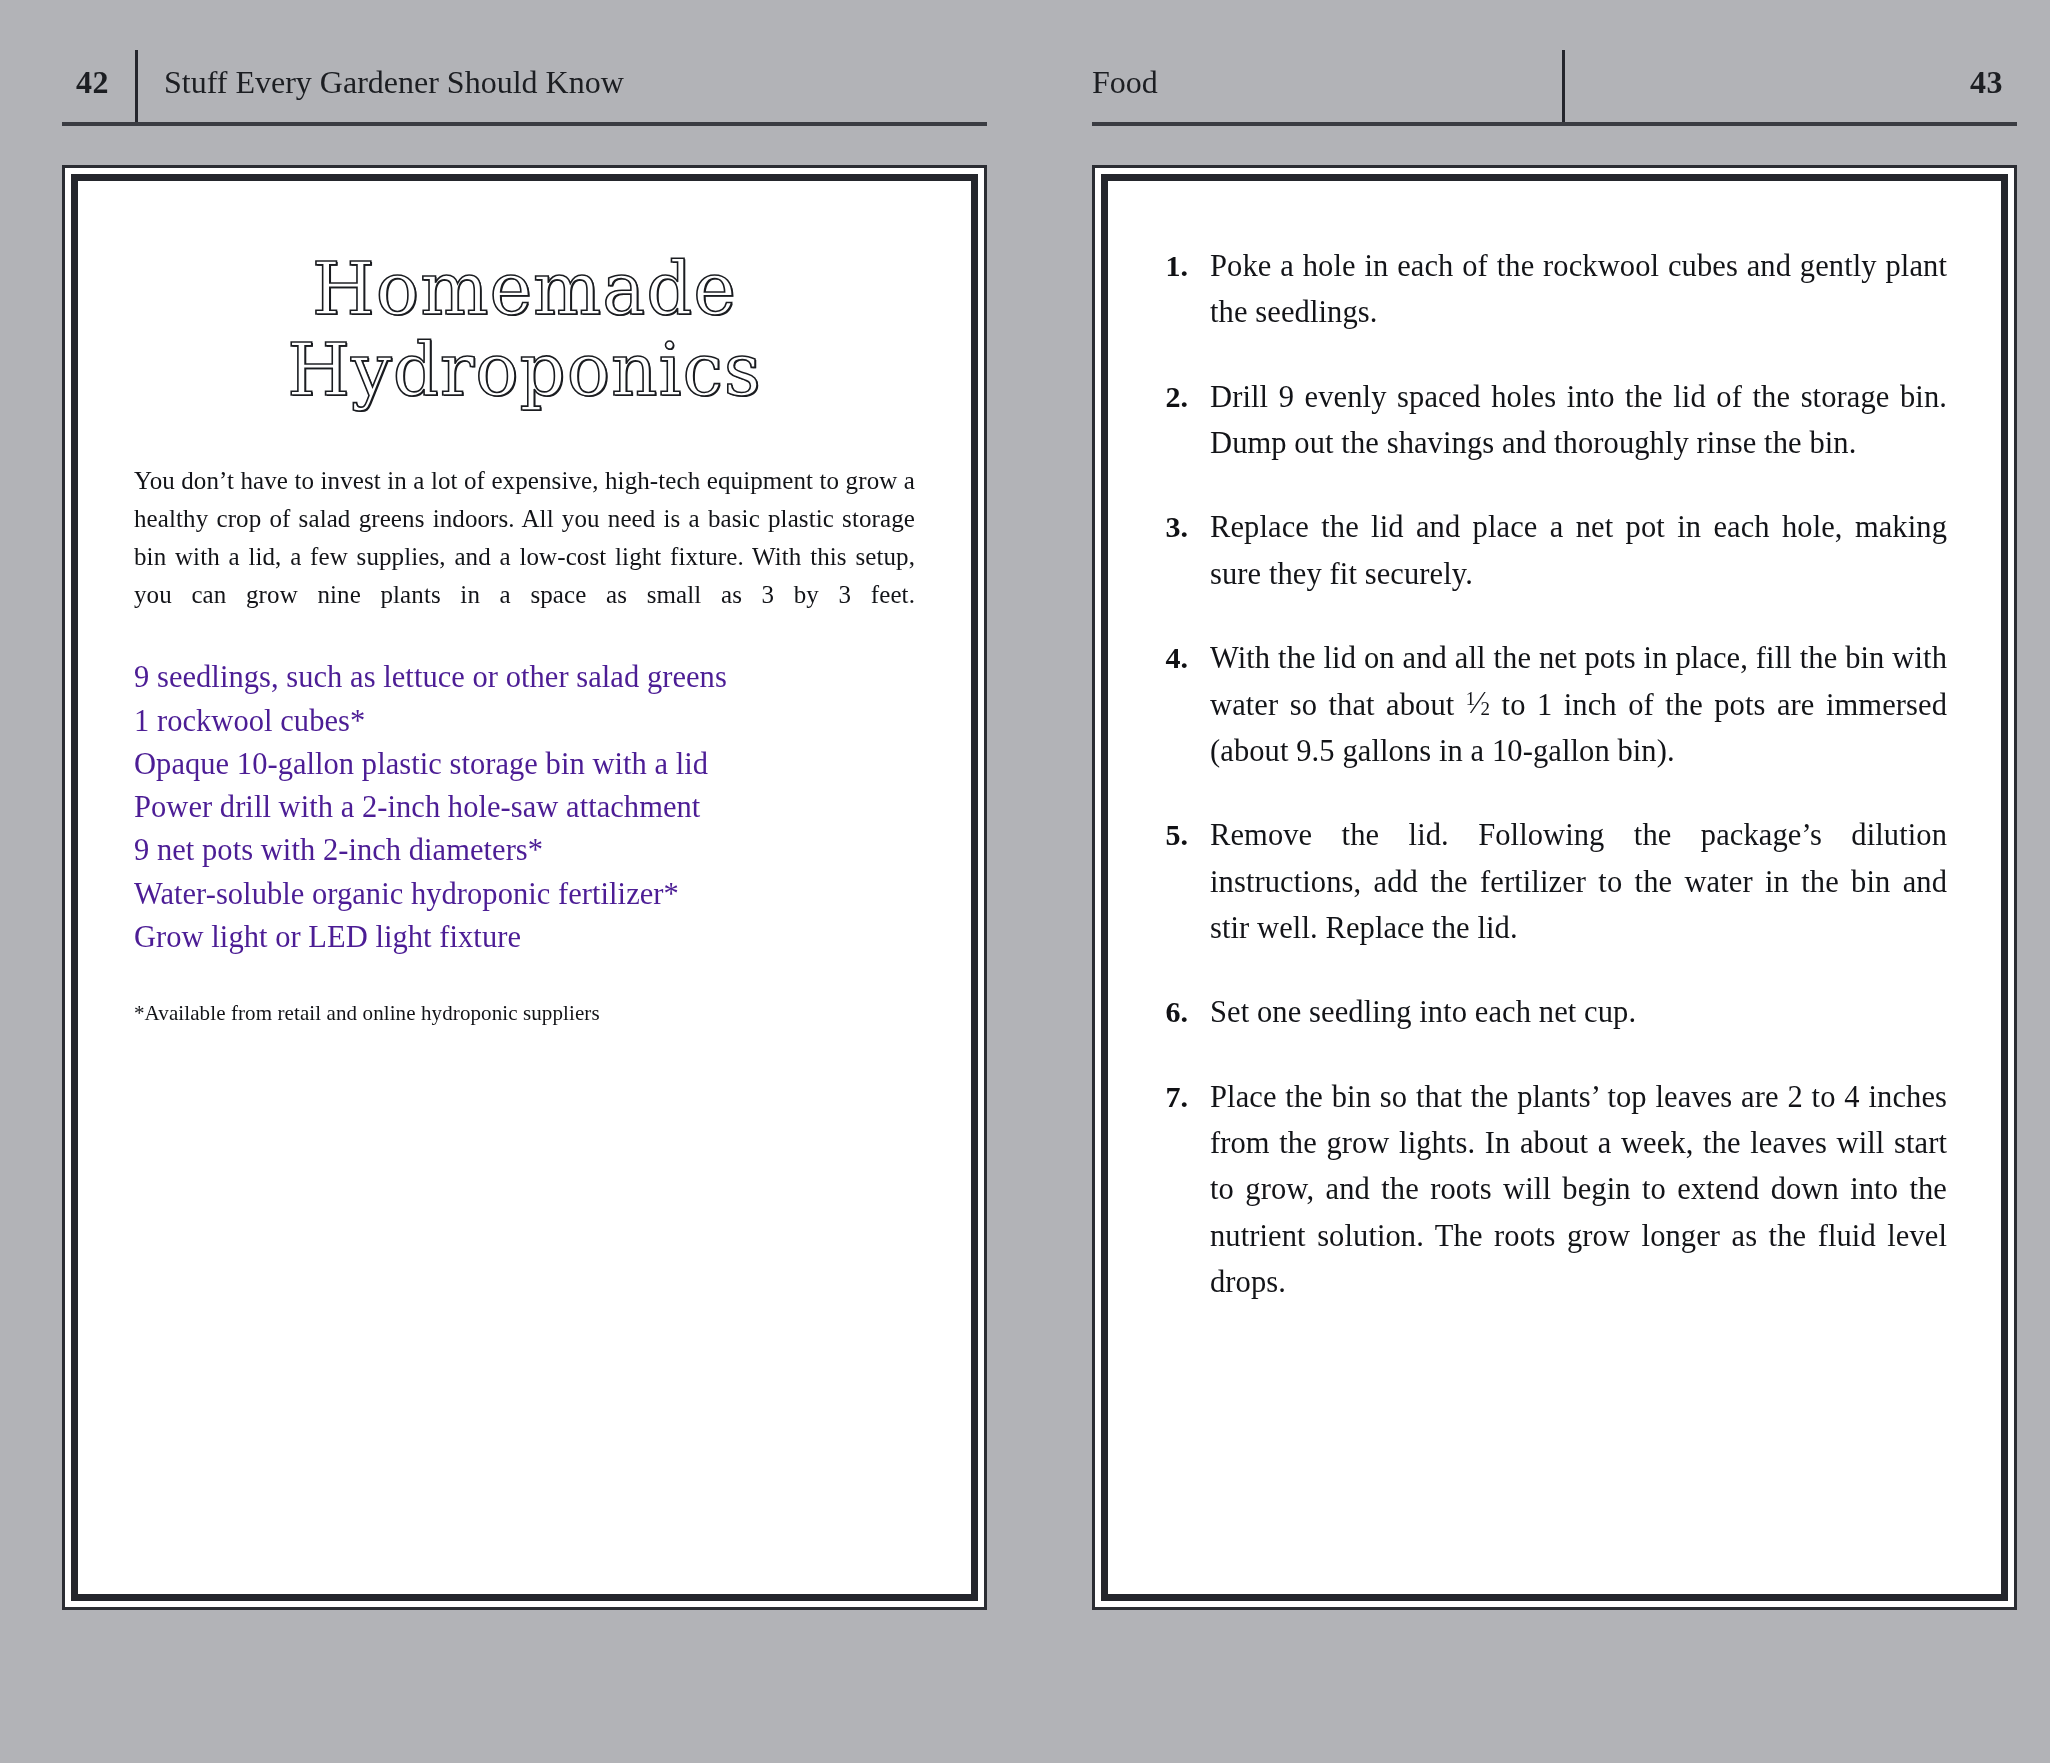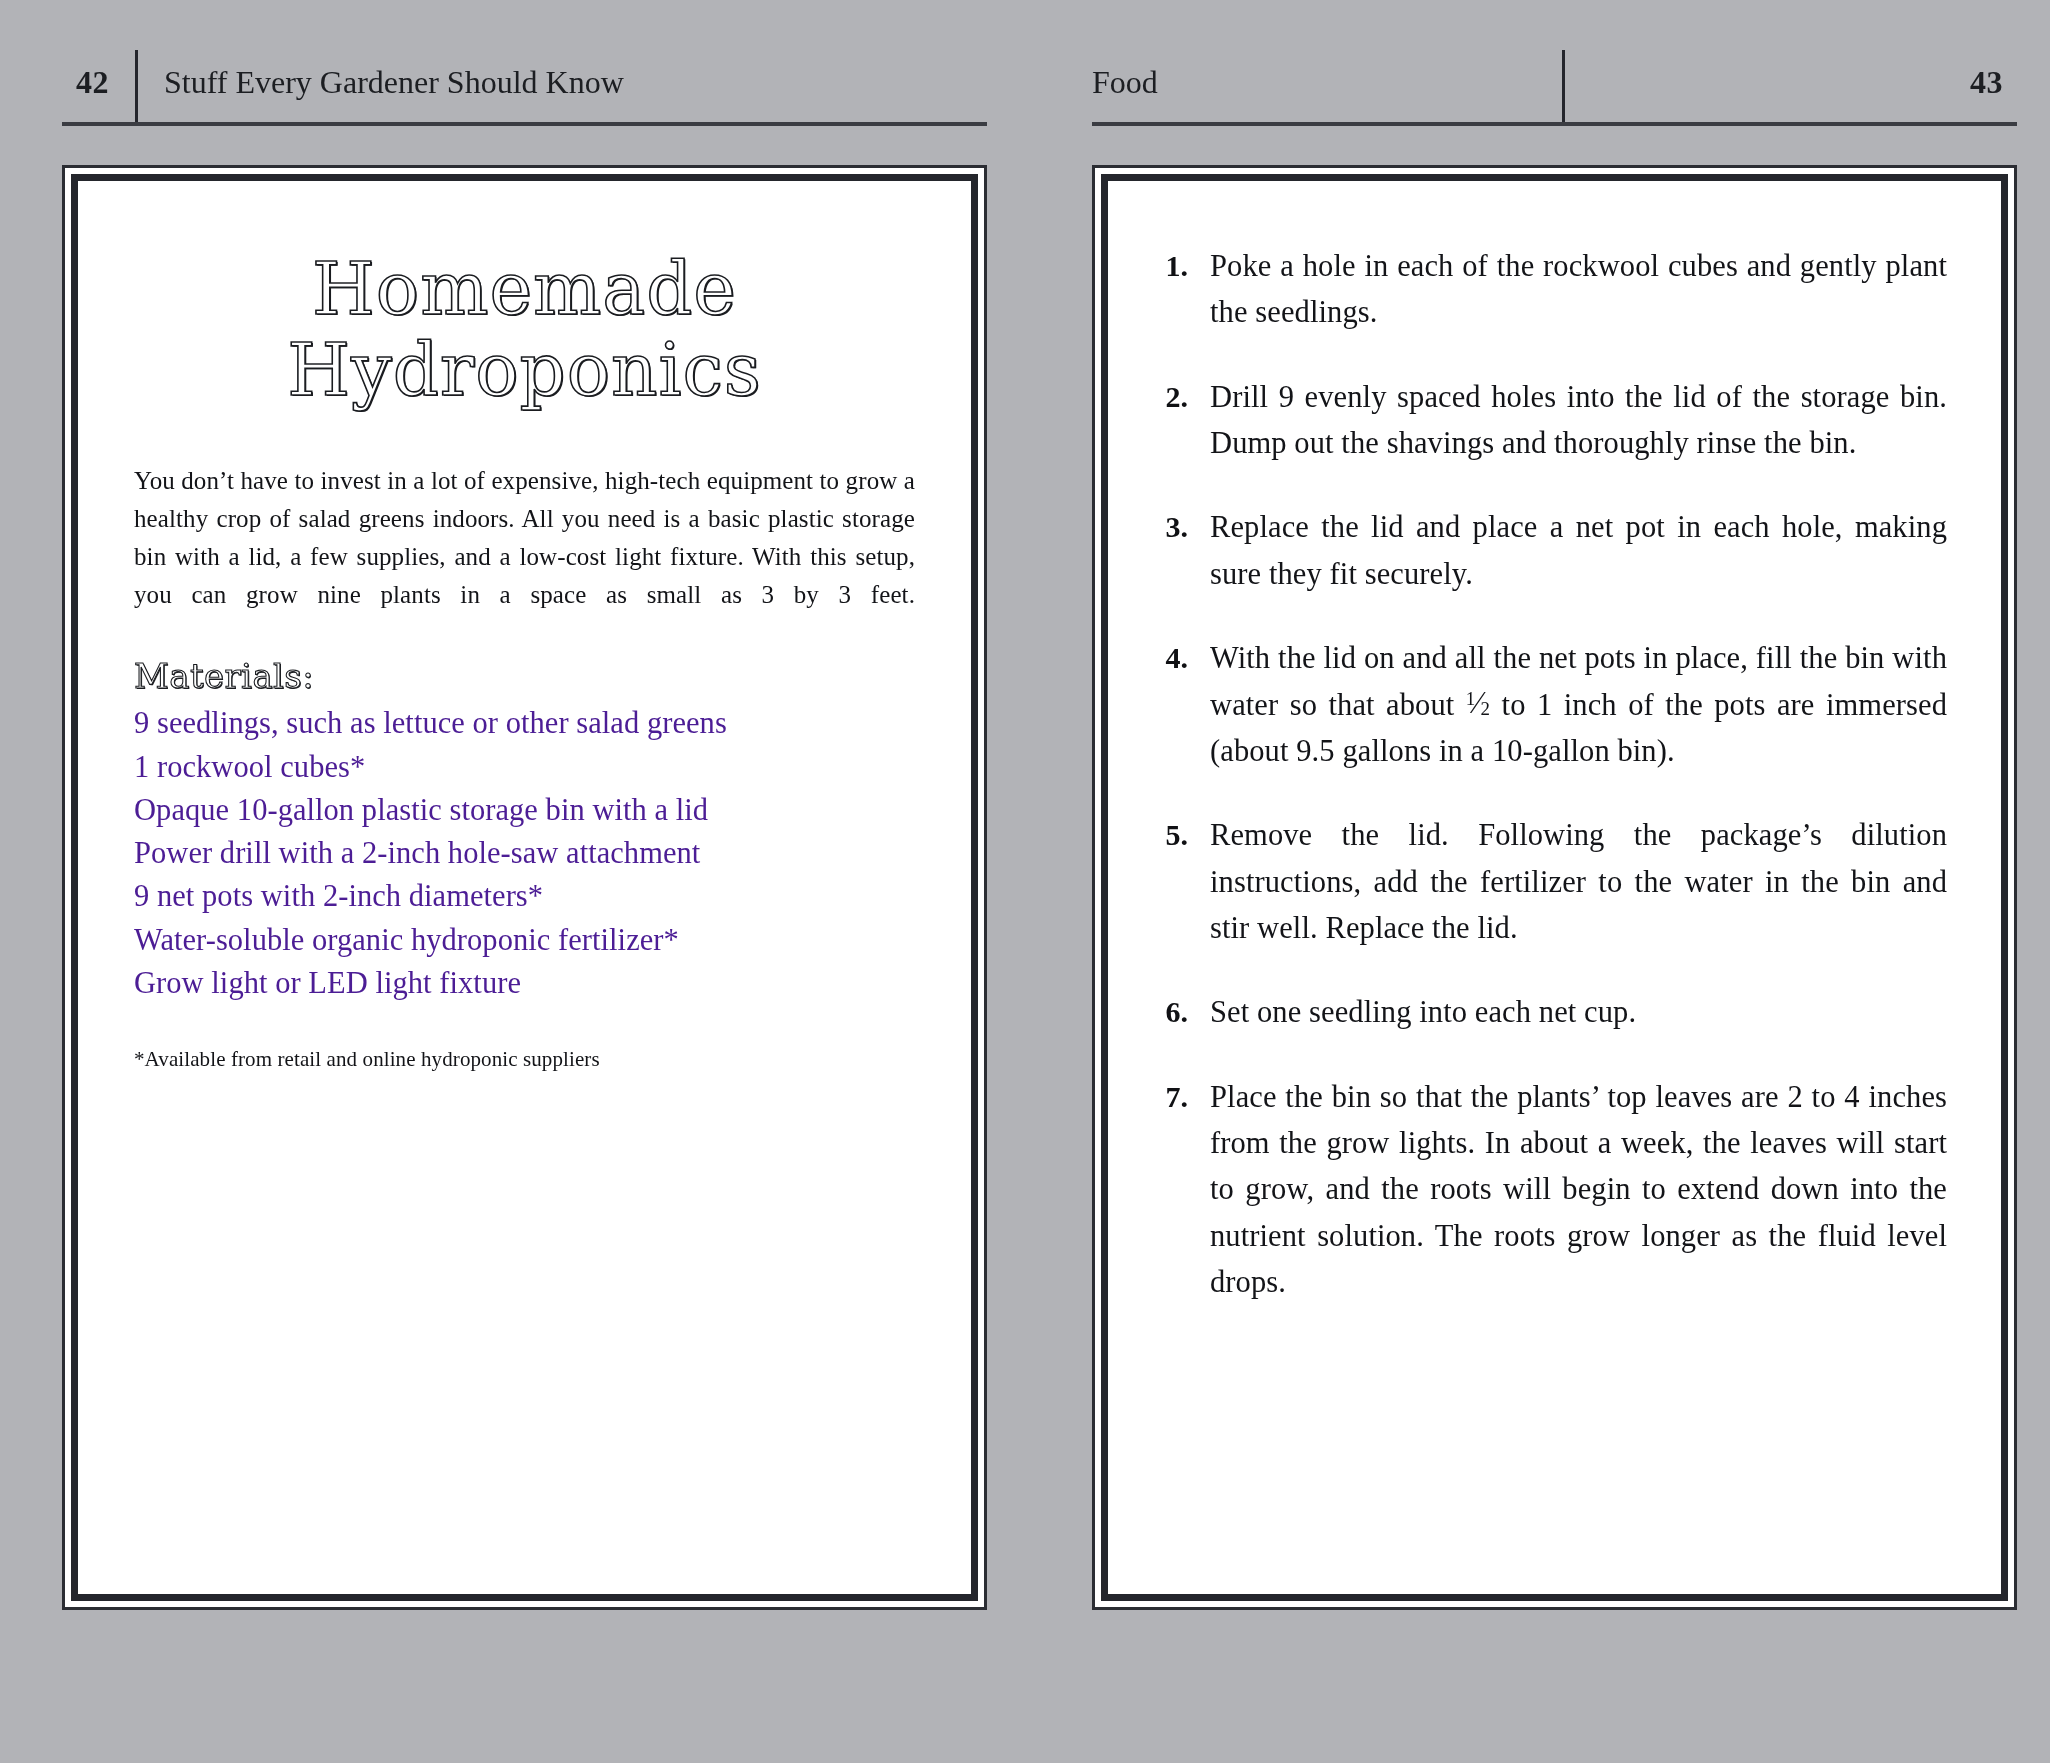--- a/index.html
+++ b/index.html
@@ -250,21 +250,20 @@
     <div class="page-body">
       <div class="lp-inner">
 
         <h1 class="chapter-title">
           <span class="tl">Homemade</span>
           <span class="tl">Hydroponics</span>
         </h1>
 
         <p class="intro">You don’t have to invest in a lot of expensive, high-tech equipment to grow a healthy crop of salad greens indoors. All you need is a basic plastic storage bin with a lid, a few supplies, and a low-cost light fixture. With this setup, you can grow nine plants in a space as small as 3 by 3 feet.</p>
 
-        <h2 class="mat-head">Materials:</h2>
 
         <ul class="mat-list">
           <li>9 seedlings, such as lettuce or other salad greens</li>
           <li>1 rockwool cubes*</li>
           <li>Opaque 10-gallon plastic storage bin with a lid</li>
           <li>Power drill with a 2-inch hole-saw attachment</li>
           <li>9 net pots with 2-inch diameters*</li>
           <li>Water-soluble organic hydroponic fertilizer*</li>
           <li>Grow light or LED light fixture</li>
         </ul>

